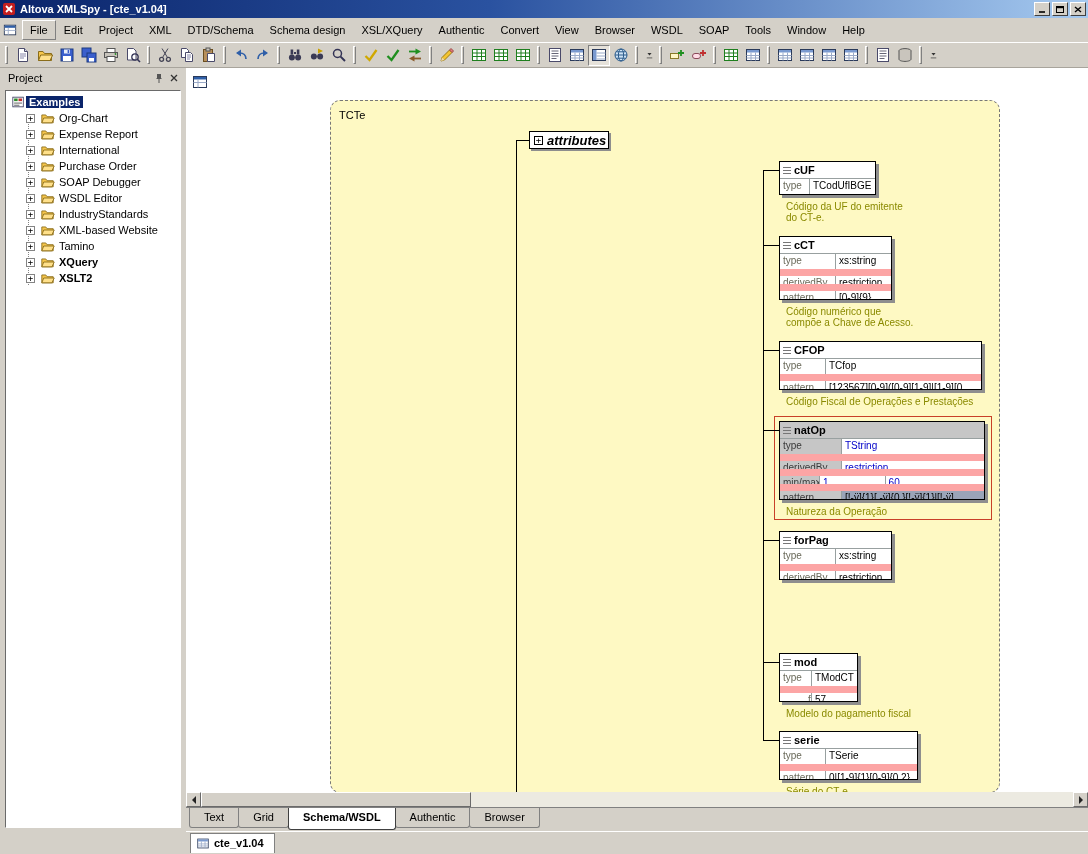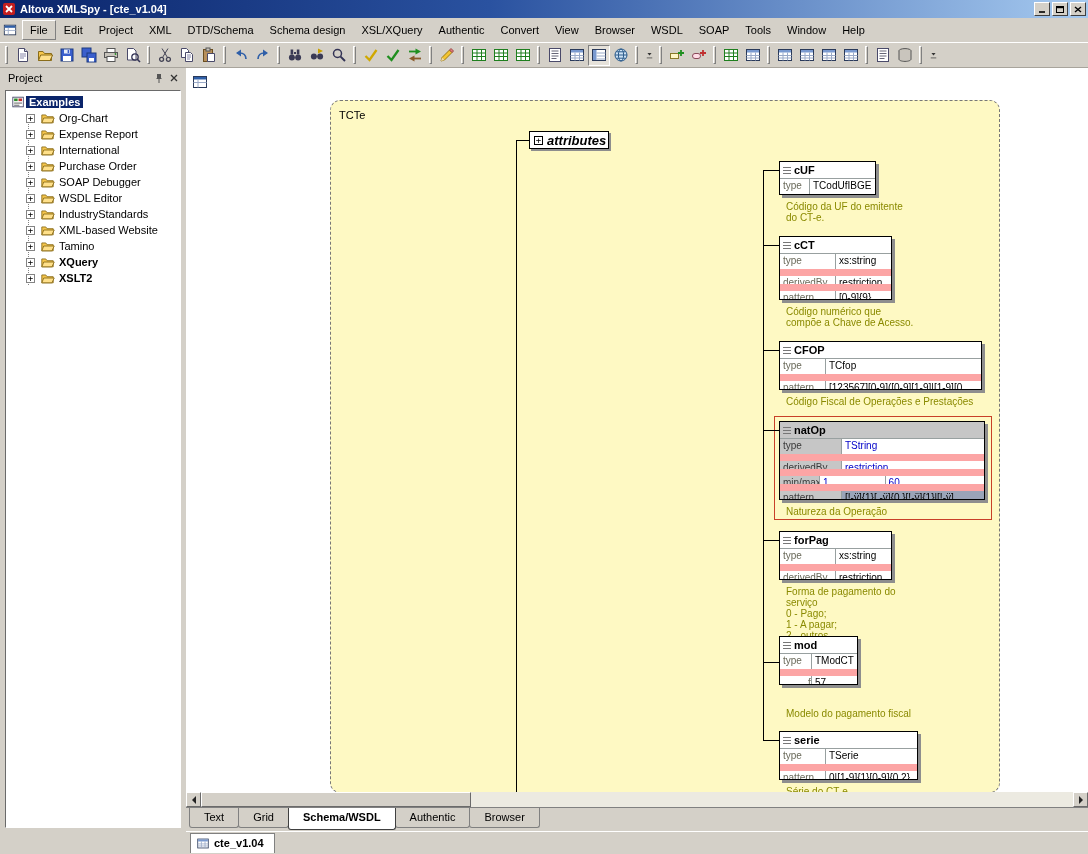--- a/index.html
+++ b/index.html
@@ -739,28 +739,21 @@
       </div>
       <div class="srow">
         <span class="lab" style="width: 56px;">type</span>
         <span class="val">xs:string</span>
       </div>
       <div class="srow">
         <span class="lab" style="width: 56px;">derivedBy</span>
         <span class="val">restriction</span>
       </div>
     </div>
-    <div class="ann" style="left: 455px; top: 485px; color: rgb(138, 138, 0);">
-      <div class="annline">Forma de pagamento do</div>
-      <div class="annline">serviço</div>
-      <div class="annline">0 - Pago;</div>
-      <div class="annline">1 - A pagar;</div>
-      <div class="annline">2 - outros</div>
-    </div>
-    <div class="sbox" style="left: 448px; top: 535px; width: 79px;">
+    <div class="sbox" style="left: 448px; top: 552px; width: 79px;">
       <div class="sh">
         <span class="eicon"></span>
         <span class="ename">mod</span>
       </div>
       <div class="srow">
         <span class="lab" style="width: 32px;">type</span>
         <span class="val">TModCT</span>
       </div>
       <div class="srow">
         <span class="lab" style="width: 32px; padding-left: 28px;">fixed</span>

